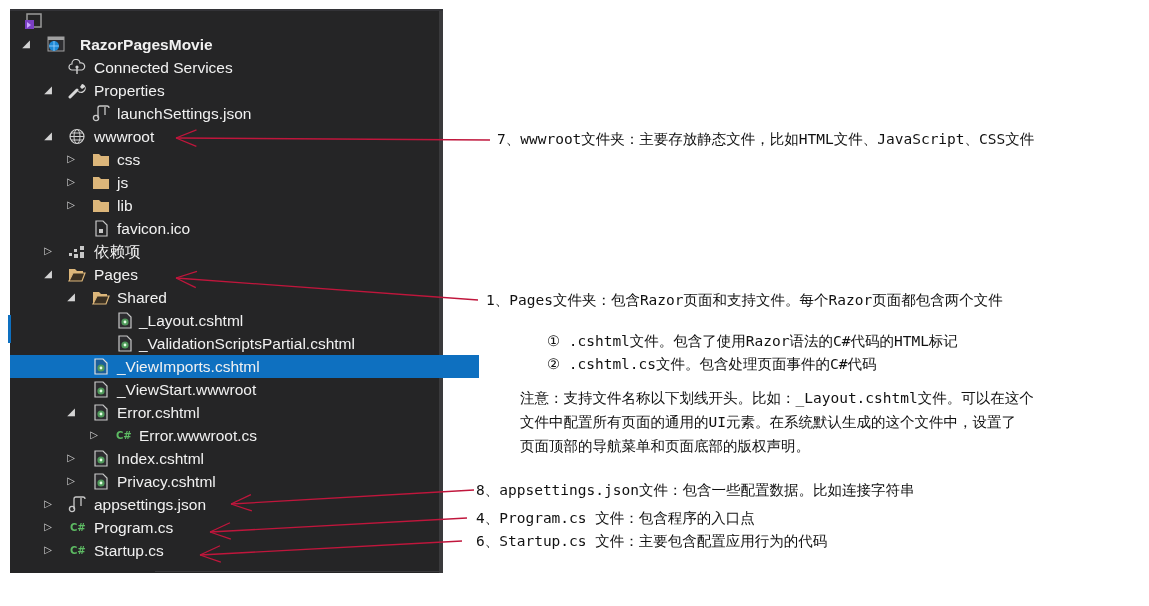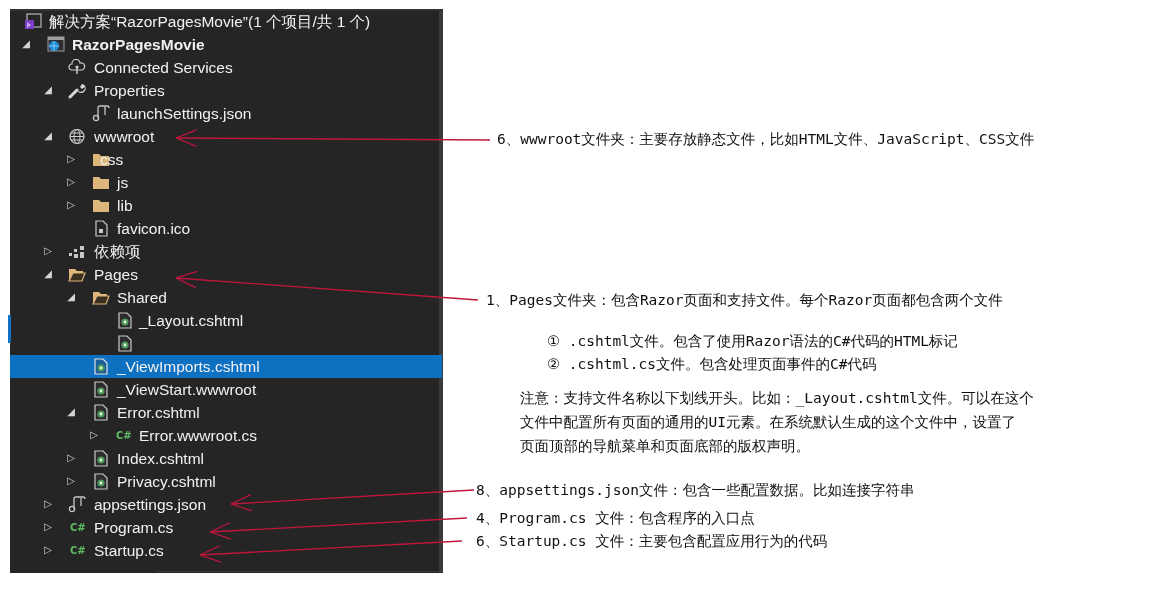--- a/index.html
+++ b/index.html
@@ -27,34 +27,33 @@
 <div class="marker"></div>
 
 <div class="row" style="top:10px">
   <span class="ico" style="left:14px">
     <svg width="18" height="17" viewBox="0 0 18 17">
         <rect x="3" y="1" width="14" height="13" fill="none" stroke="#9a9a9a" stroke-width="1.5"></rect>
         <rect x="1" y="7" width="9" height="9" fill="#7a3fc4"></rect>
         <path d="M3 9 L7 12 L3 15 Z" fill="#c9a6ff"></path>
       </svg>
   </span>
-  <span class="lbl" style="left:39px">解决方案“RazorPagesMovie”(1 个项目/共 1 个)</span>
 </div>
 
 <div class="row bold" style="top:33px">
   <span class="exp" style="left:10px">◢</span>
   <span class="ico" style="left:37px">
     <svg width="18" height="17" viewBox="0 0 18 17">
         <rect x="1" y="1" width="16" height="14" fill="#2d2d30" stroke="#a0a0a0"></rect>
         <rect x="1" y="1" width="16" height="3" fill="#a0a0a0"></rect>
         <circle cx="7" cy="10" r="5" fill="#1e8ad6"></circle>
         <path d="M2 10 H12 M7 5 V15" stroke="#9fd3ff" stroke-width="0.8"></path>
       </svg>
   </span>
-  <span class="lbl" style="left:62px">RazorPagesMovie</span>
+  <span class="lbl" style="left:70px">RazorPagesMovie</span>
 </div>
 
 <div class="row" style="top:56px">
   <span class="ico" style="left:58px">
     <svg width="18" height="17" viewBox="0 0 18 17">
         <path d="M4 11 A3 3 0 0 1 4 5 A4 4 0 0 1 12 4 A3 3 0 0 1 14 11 Z" fill="none" stroke="#d0d0d0" stroke-width="1.2"></path>
         <path d="M9 7 V15" stroke="#d0d0d0" stroke-width="1.4"></path>
         <circle cx="9" cy="8" r="1.6" fill="#d0d0d0"></circle>
       </svg>
   </span>
@@ -95,21 +94,21 @@
   <span class="lbl" style="left:84px">wwwroot</span>
 </div>
 
 <div class="row" style="top:148px">
   <span class="exp" style="left:55px">▷</span>
   <span class="ico" style="left:82px">
     <svg width="18" height="17" viewBox="0 0 18 17">
         <path d="M1 3 H7 L9 5 H17 V15 H1 Z" fill="#dcb67a"></path>
       </svg>
   </span>
-  <span class="lbl" style="left:90px">css</span>
+  <span class="lbl" style="left:107px">css</span>
 </div>
 
 <div class="row" style="top:171px">
   <span class="exp" style="left:55px">▷</span>
   <span class="ico" style="left:82px">
     <svg width="18" height="17" viewBox="0 0 18 17">
         <path d="M1 3 H7 L9 5 H17 V15 H1 Z" fill="#dcb67a"></path>
       </svg>
   </span>
   <span class="lbl" style="left:107px">js</span>
@@ -183,23 +182,24 @@
 </div>
 
 <div class="row" style="top:332px">
   <span class="ico" style="left:106px">
     <svg width="18" height="17" viewBox="0 0 18 17">
         <path d="M3 1 H11 L15 5 V16 H3 Z" fill="#2d2d30" stroke="#c8c8c8" stroke-width="1.2"></path>
         <circle cx="9" cy="10" r="3.6" fill="#4f9a5a"></circle>
         <circle cx="9" cy="10" r="1.4" fill="#e6ffe6"></circle>
       </svg>
   </span>
-</div>
-
-<div class="row selected" style="top:355px; left:10px; width:432px">
+  <span class="lbl" style="left:129px">_ValidationScriptsPartial.cshtml</span>
+</div>
+
+<div class="row selected" style="top:355px; left:10px; width:469px">
   <span class="ico" style="left:82px">
     <svg width="18" height="17" viewBox="0 0 18 17">
         <path d="M3 1 H11 L15 5 V16 H3 Z" fill="#1d5f99" stroke="#e0e0e0" stroke-width="1.2"></path>
         <circle cx="9" cy="10" r="3.6" fill="#4f9a5a"></circle>
         <circle cx="9" cy="10" r="1.4" fill="#e6ffe6"></circle>
       </svg>
   </span>
   <span class="lbl" style="left:107px">_ViewImports.cshtml</span>
 </div>
 
@@ -273,21 +273,21 @@
   <span class="ico cs" style="left:60px">C#</span>
   <span class="lbl" style="left:84px">Program.cs</span>
 </div>
 
 <div class="row" style="top:539px">
   <span class="exp" style="left:32px">▷</span>
   <span class="ico cs" style="left:60px">C#</span>
   <span class="lbl" style="left:84px">Startup.cs</span>
 </div>
 
-<div class="ann" style="left:497px; top:129px">6、wwwroot文件夹：主要存放静态文件，比如HTML文件、JavaScript、CSS文件</div>
+<div class="ann" style="left:497px; top:129px">7、wwwroot文件夹：主要存放静态文件，比如HTML文件、JavaScript、CSS文件</div>
 <div class="ann" style="left:486px; top:290px">1、Pages文件夹：包含Razor页面和支持文件。每个Razor页面都包含两个文件</div>
 <div class="ann" style="left:547px; top:331px">① .cshtml文件。包含了使用Razor语法的C#代码的HTML标记</div>
 <div class="ann" style="left:547px; top:354px">② .cshtml.cs文件。包含处理页面事件的C#代码</div>
 <div class="ann" style="left:520px; top:388px">注意：支持文件名称以下划线开头。比如：_Layout.cshtml文件。可以在这个</div>
 <div class="ann" style="left:520px; top:412px">文件中配置所有页面的通用的UI元素。在系统默认生成的这个文件中，设置了</div>
 <div class="ann" style="left:520px; top:436px">页面顶部的导航菜单和页面底部的版权声明。</div>
 <div class="ann" style="left:476px; top:480px">8、appsettings.json文件：包含一些配置数据。比如连接字符串</div>
 <div class="ann" style="left:476px; top:508px">4、Program.cs  文件：包含程序的入口点</div>
 <div class="ann" style="left:476px; top:531px">6、Startup.cs 文件：主要包含配置应用行为的代码</div>
 

